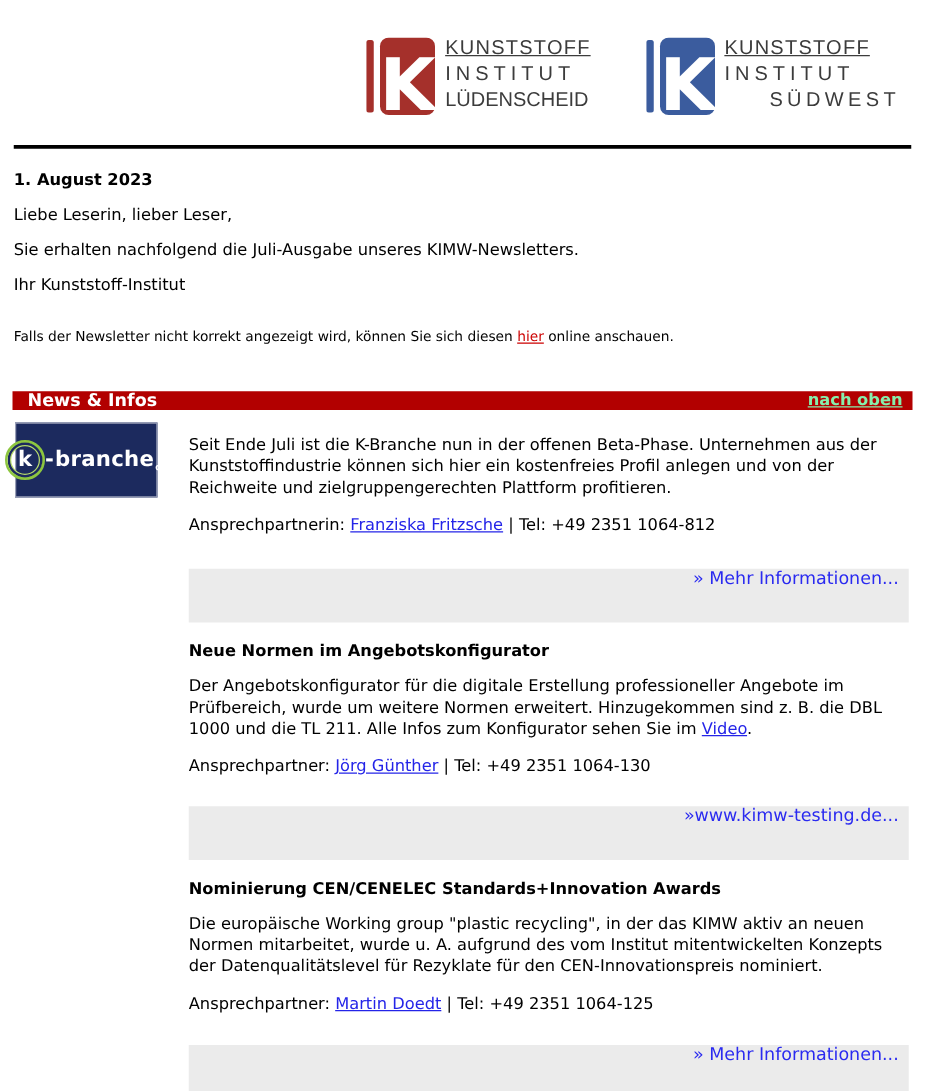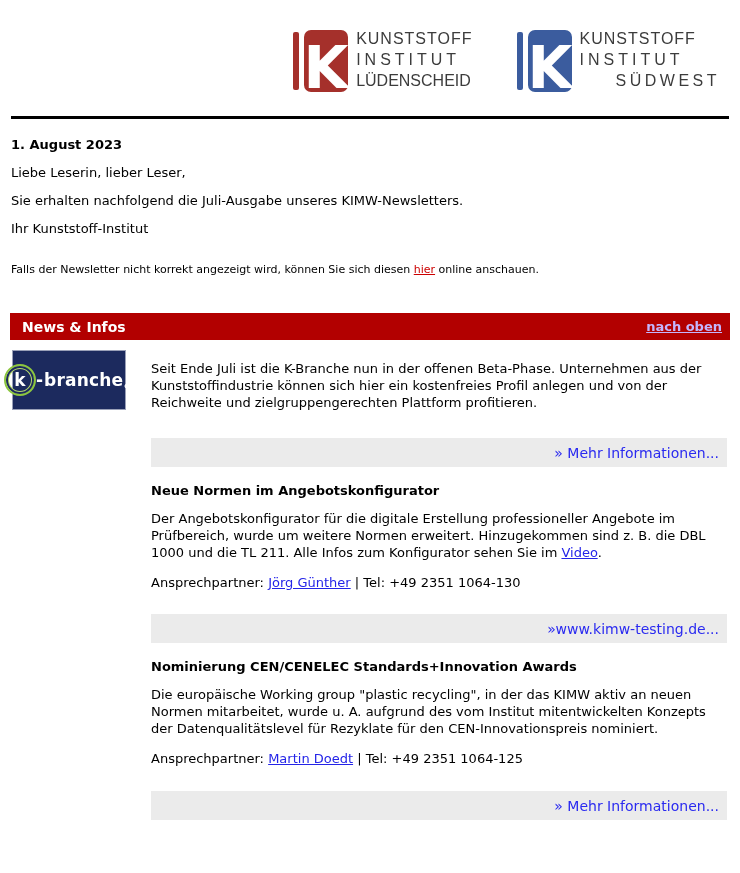--- a/index.html
+++ b/index.html
@@ -23,46 +23,46 @@
   .logo svg { width:55px; height:62px; display:block; }
   .logo-red .mark { fill:#a5302b; }
   .logo-blue .mark { fill:#3b5c9e; }
   .logo svg text { fill:#fff; font-family:"DejaVu Sans", sans-serif; font-weight:bold; }
   .ltext {
     display:flex; flex-direction:column; justify-content:space-between;
     padding:1px 0 3px 0;
     font-family:"Liberation Sans", sans-serif;
     font-size:16px; line-height:1; color:#3c3c3c; white-space:nowrap;
   }
-  .ltext .l1 { letter-spacing:1px; }
+  .ltext .l1 { letter-spacing:1px;text-decoration:underline; }
   .ltext .l2 { letter-spacing:4px; }
   .logo-red  .ltext .l3 { letter-spacing:0px; }
   .logo-blue .ltext .l3 { letter-spacing:3.5px;margin-left:36px; }
 
   hr.toprule { border:none; border-top:3px solid #000; margin:24px 11px 0 11px; }
 
   
   .intro { padding:0 11px; }
   .intro .date { font-weight:bold; margin-top:18px; }
   .intro p { margin:13px 0 0 0; }
   .intro .greeting { }
   .notice { font-size:11px; margin-top:27px; padding:0 11px; }
   .notice a { color:#cc0000; text-decoration:underline;margin-top:20px; }
 
   
   .banner {
     margin:37px 10px 0 10px;
-    height:27px;
+    height:15px;
     background:#b20000;
     color:#fff;
     display:flex; align-items:center; justify-content:space-between;
     padding:0 8px 0 12px;
   }
   .banner .btitle { font-weight:bold; font-size:14px; }
-  .banner .toplink { color:#c4b5fd; font-weight:bold; font-size:13px; text-decoration:underline; cursor:pointer; }
+  .banner .toplink { color:#86efac; font-weight:bold; font-size:13px; text-decoration:underline; cursor:pointer; }
 
   
   .content { display:flex; padding:8px 13px 6px 12px; }
   .col-left { width:139px; flex:none; }
   .col-right { flex:1; }
 
   .kb-img {
     margin-top:2px;
     width:114px; height:60px;
     background:#1c2a5e;
@@ -83,23 +83,23 @@
   .kb-tld { font-size:7px; align-self:flex-end; margin:0 0 6px 1px; }
 
   .article h3 { font-size:13px; font-weight:bold; margin:8px 0 0 0; }
   .article h3.next { margin-top:16px; }
   .article p.body { margin:12px 0 0 0; line-height:17px; max-width:578px; }
   .contact { margin-top:14px; }
   a.textlink { color:#2424e8; text-decoration:underline; cursor:pointer; }
 
   .morebar {
     margin-top:27px;
-    height:29px;
+    height:43px;
     background:#ebebeb;
-    display:flex; align-items:center; justify-content:flex-end;
+    display:flex; justify-content:flex-end;
     padding-right:8px;
     font-size:14px;
   }
   .morebar a { color:#2a2af0; text-decoration:none; cursor:pointer; }
   .morebar.mb2 { margin-top:24px; }
   .morebar.mb3 { margin-top:25px; }
 </style>
 </head>
 <body>
 
@@ -156,20 +156,21 @@
           <span class="kb-word">branche</span>
           <span class="kb-tld">de</span>
         </div>
       </div>
     </div>
 
     <div class="col-right">
 
       <div class="article">
         <p class="body">Seit Ende Juli ist die K-Branche nun in der offenen Beta-Phase. Unternehmen aus der Kunststoffindustrie können sich hier ein kostenfreies Profil anlegen und von der Reichweite und zielgruppengerechten Plattform profitieren.</p>
+        <div class="contact"><span>Ansprechpartnerin: </span><a href="#" class="textlink">Franziska Fritzsche</a><span> | Tel: +49 2351 1064-812</span></div>
         <div class="morebar">
           <a href="#">» Mehr Informationen...</a>
         </div>
       </div>
 
       <div class="article">
         <h3 class="next">Neue Normen im Angebotskonfigurator</h3>
         <p class="body"><span>Der Angebotskonfigurator für die digitale Erstellung professioneller Angebote im Prüfbereich, wurde um weitere Normen erweitert. Hinzugekommen sind z. B. die DBL 1000 und die TL 211. Alle Infos zum Konfigurator sehen Sie im </span><a href="#" class="textlink">Video</a><span>.</span></p>
         <div class="contact"><span>Ansprechpartner: </span><a href="#" class="textlink">Jörg Günther</a><span> | Tel: +49 2351 1064-130</span></div>
         <div class="morebar mb2">

